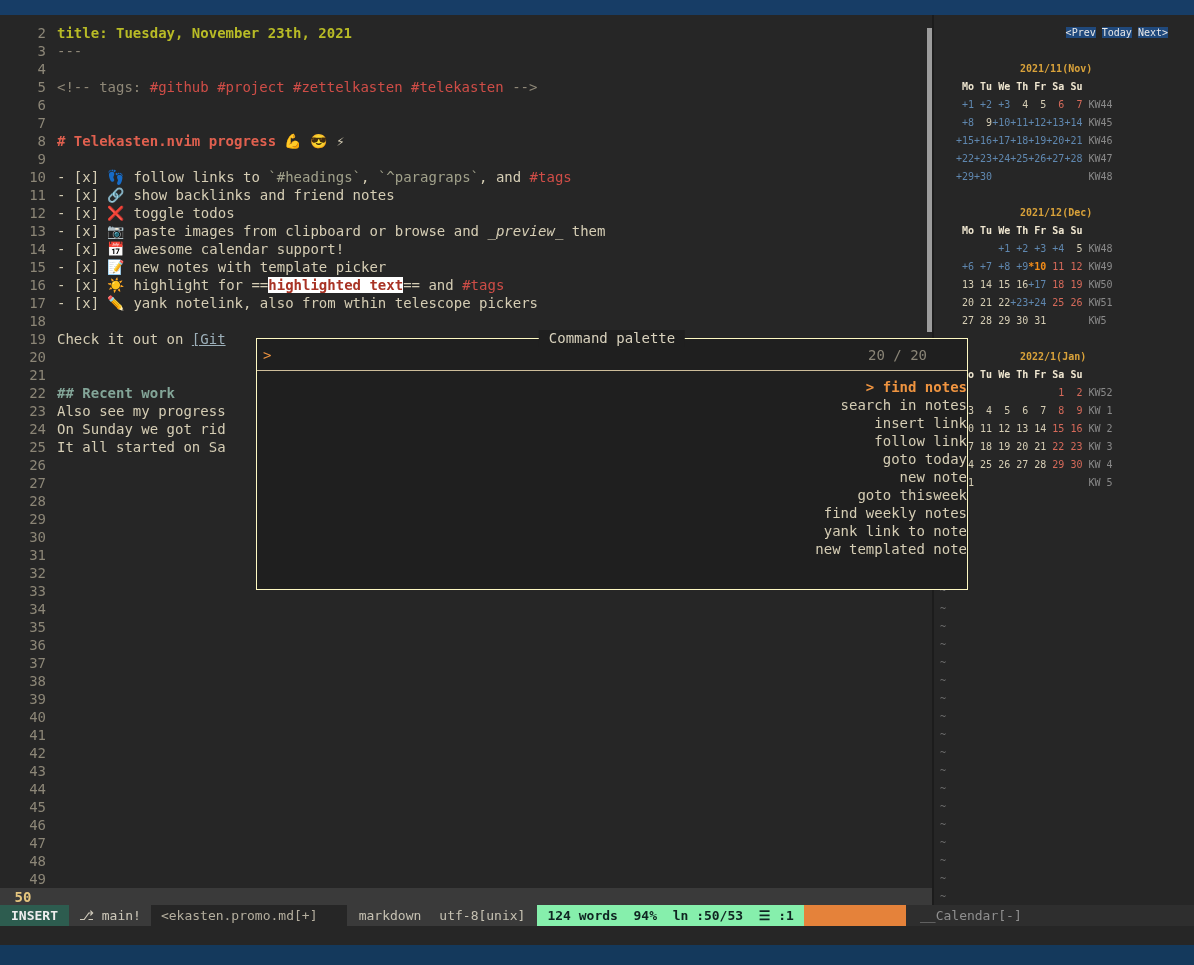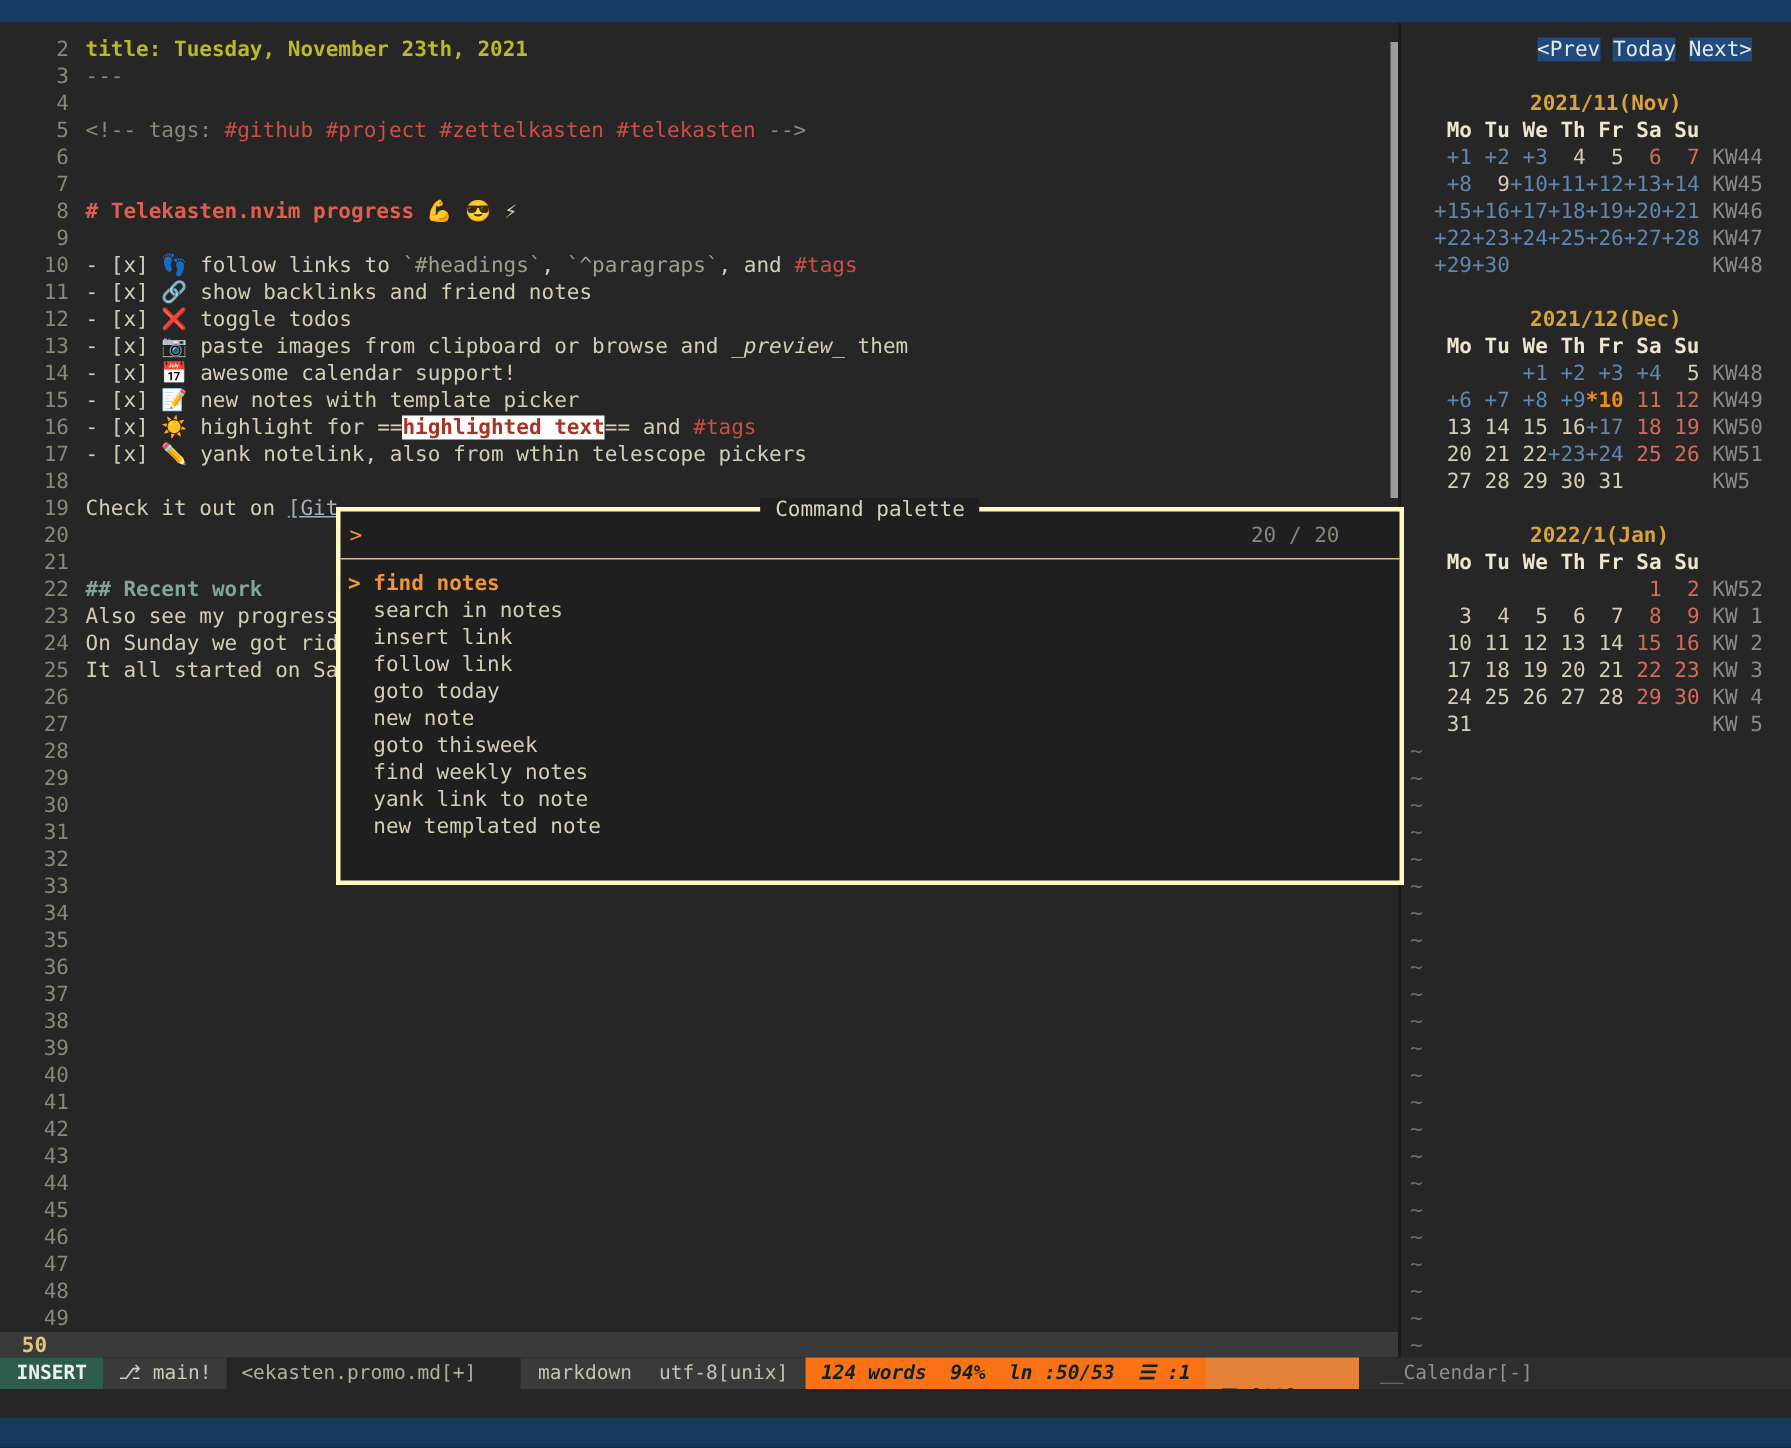--- a/index.html
+++ b/index.html
@@ -20,48 +20,48 @@
   .sg-h1{color:#e0604f;font-weight:bold}
   .sg-h2{color:#83a598;font-weight:bold}
   .sg-tag{color:#cf4d47}
   .sg-code{color:#a0a08a}
   .sg-em{color:#d5cdb4;font-style:italic}
   .sg-link{color:#9db0ba;text-decoration:underline}
   .sg-hl{background:#ffffff;color:#a83325;font-weight:bold}
   .scroll-thumb{position:absolute;top:13px;right:0;width:5px;height:304px;background:#9c9c9c;}
   .vsep{flex:none;width:2px;background:#1c1c1c;}
   .calendar-pane{flex:none;width:260px;position:relative;padding-top:9px;background:#262626;}
-  .cal-row{height:18px;line-height:18px;white-space:pre;font-size:14px;}
+  .cal-row{height:18px;line-height:18px;white-space:pre;font-size:10px;}
   .cal-nav{text-align:right;padding-right:26px;}
   .nav-chip{background:#20497c;color:#e8e8e8;}
   .cal-title{color:#d9a23a;font-weight:bold;padding-left:86px;}
   .cal-dow{color:#efe6d0;font-weight:bold;padding-left:22px;}
   .cal-week{padding-left:22px;}
   .cg-d{color:#d5cdb4}
   .cg-b{color:#5f87af}
   .cg-r{color:#d66a5a}
   .cg-t{color:#f28c18;font-weight:bold}
   .cg-e{color:#d5cdb4}
   .kw{color:#8a8a8a}
   .cal-tilde{color:#6e6e6e;padding-left:6px;}
-  .palette{position:absolute;left:224px;top:338px;width:712px;height:252px;background:#1f1f1f;border:3px solid #fef9c3;z-index:10;}
+  .palette{position:absolute;left:256px;top:338px;width:712px;height:252px;background:#1f1f1f;border:1px solid #fef9c3;z-index:10;text-align:right;}
   .palette-title{position:absolute;top:-9px;left:50%;transform:translateX(-50%);background:#1f1f1f;padding:0 10px;color:#d9d2bd;font-size:14px;line-height:17px;white-space:pre;}
   .prompt-row{height:32px;border-bottom:1px solid #cdbd9a;display:flex;align-items:center;font-size:14px;padding-left:6px;padding-right:40px;white-space:pre;}
   .prompt-caret{color:#ef9440;}
   .prompt-counter{margin-left:auto;color:#8a8577;}
   .palette-list{padding:7px 0 0 5px;}
   .palette-item{height:18px;line-height:18px;font-size:14px;white-space:pre;color:#d5cdb4;}
   .palette-item.selected{color:#ef9440;font-weight:bold;}
   .statusline{position:absolute;top:905px;left:0;width:100%;height:21px;display:flex;font-size:13px;line-height:21px;white-space:pre;background:#262626;}
   .sl-mode{flex:none;background:#2d5c4f;color:#eeeeee;font-weight:bold;padding:0 11px;}
   .sl-git{flex:none;background:#3a3a3a;color:#cfcabb;padding:0 10px;}
   .sl-file{flex:1 1 auto;color:#b4ae9e;padding:0 10px;overflow:hidden;}
   .sl-ftenc{flex:none;background:#3a3a3a;color:#c6c1b2;padding:0 12px;}
   .sl-enc{margin-left:18px;}
-  .sl-stats{flex:none;background:#f97316;color:#0f2421;font-weight:bold;padding:0 10px;font-style:italic;}
+  .sl-stats{flex:none;background:#86efac;color:#0f2421;font-weight:bold;padding:0 10px;}
   .sl-tabs{flex:none;background:#e5823a;color:#26190e;font-weight:bold;padding:16px 10px;}
   .sl-cal{flex:none;width:288px;background:#2e2e2e;color:#8f8f8f;padding-left:14px;}
   .cmdline{position:absolute;top:926px;left:0;width:100%;height:19px;background:#262626;color:#d8d2c0;font-size:14px;line-height:19px;padding-left:2px;white-space:pre;}
   .bottom-bar{position:absolute;top:945px;left:0;width:100%;height:20px;background:#14395c;font-size:14px;line-height:20px;white-space:pre;}
 </style>
 </head>
 <body>
 
 <div id="screen">
 

